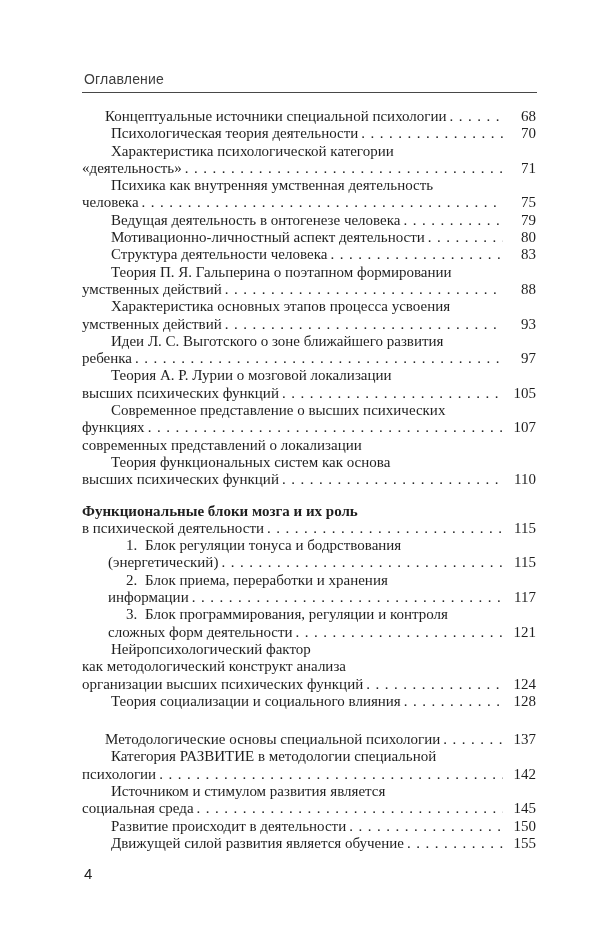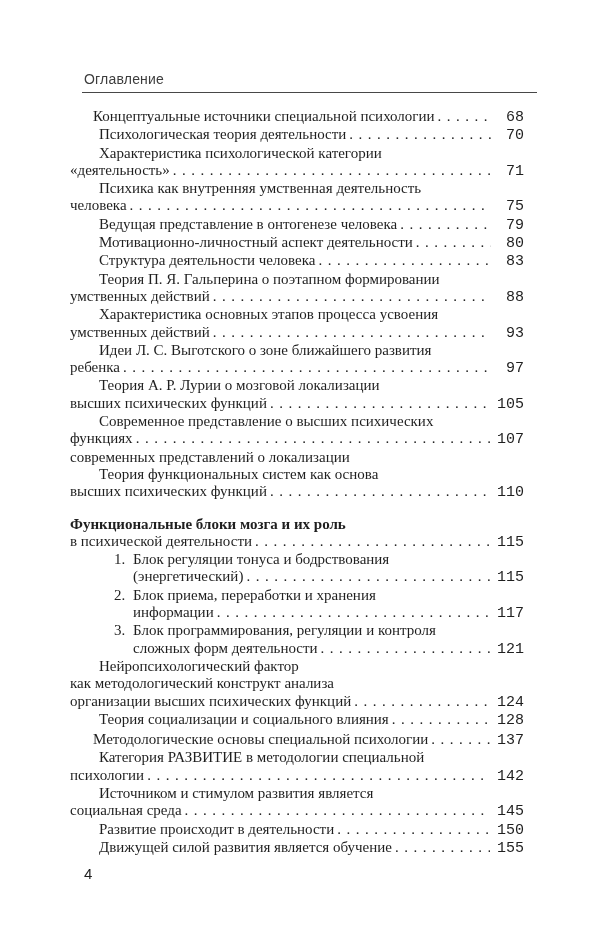--- a/index.html
+++ b/index.html
@@ -28,45 +28,45 @@
   .head-rule {
     position: absolute;
     left: 82px;
     top: 92px;
     width: 455px;
     height: 1px;
     background: var(--c-rule, #474747);
   }
   .toc {
     position: absolute;
-    left: 70px;
+    left: 82px;
     top: 108px;
     width: 454px;
     font: 15px/17.3px "Liberation Serif", "DejaVu Serif", serif;
     color: var(--c-text, #1f1f1f);
   }
   .toc-entry { margin: 0; }
   .toc-entry.sp-large { margin-top: 14px; }
-  .toc-entry.sp-small { margin-top: 2px; }
+  .toc-entry.sp-small { margin-top: 21px; }
   .toc-line {
     display: flex;
     align-items: baseline;
   }
   .toc-line .t {
     white-space: nowrap;
     flex: 0 0 auto;
   }
   
   .l-chapter > .toc-line.first { margin-left: 0; font-weight: bold; }
   .l-chapter > .toc-line.cont  { margin-left: 0; }
   .l-section > .toc-line.first { margin-left: 23px; }
   .l-sub > .toc-line.first     { margin-left: 29px; }
   .l-sub > .toc-line.cont      { }
   .l-num > .toc-line.first     { margin-left: 44px; }
-  .l-num > .toc-line.cont      { margin-left: 63px; justify-content: flex-end; }
+  .l-num > .toc-line.cont      { margin-left: 26px; justify-content: flex-end; }
   .num-marker {
     display: inline-block;
     width: 19px;
     flex: 0 0 19px;
   }
   .dots {
     flex: 1 1 auto;
     min-width: 0;
     overflow: hidden;
     white-space: nowrap;
@@ -75,21 +75,20 @@
     color: var(--c-text, #1f1f1f);
   }
   .dots::after {
     content: "....................................................................................................";
     letter-spacing: 5.5px;
   }
   .page {
     flex: 0 0 auto;
     min-width: 26px;
     text-align: right;
-    font-family: Liberation Mono, monospace;
   }
   .folio {
     position: absolute;
     left: 84px;
     top: 865px;
     font: 15px/18px "Liberation Sans", "DejaVu Sans", sans-serif;
     color: var(--c-text, #2b2b2b);
   }
 </style>
 </head>
@@ -129,21 +128,21 @@
           <span class="t">Психика как внутренняя умственная деятельность</span>
         </div>
         <div class="toc-line cont">
           <span class="t">человека</span>
           <span class="dots"></span>
           <span class="page">75</span>
         </div>
       </div>
       <div class="toc-entry l-sub">
         <div class="toc-line first">
-          <span class="t">Ведущая представление в онтогенезе человека</span>
+          <span class="t">Ведущая деятельность в онтогенезе человека</span>
           <span class="dots"></span>
           <span class="page">79</span>
         </div>
       </div>
       <div class="toc-entry l-sub">
         <div class="toc-line first">
           <span class="t">Мотивационно-личностный аспект деятельности</span>
           <span class="dots"></span>
           <span class="page">80</span>
         </div>

